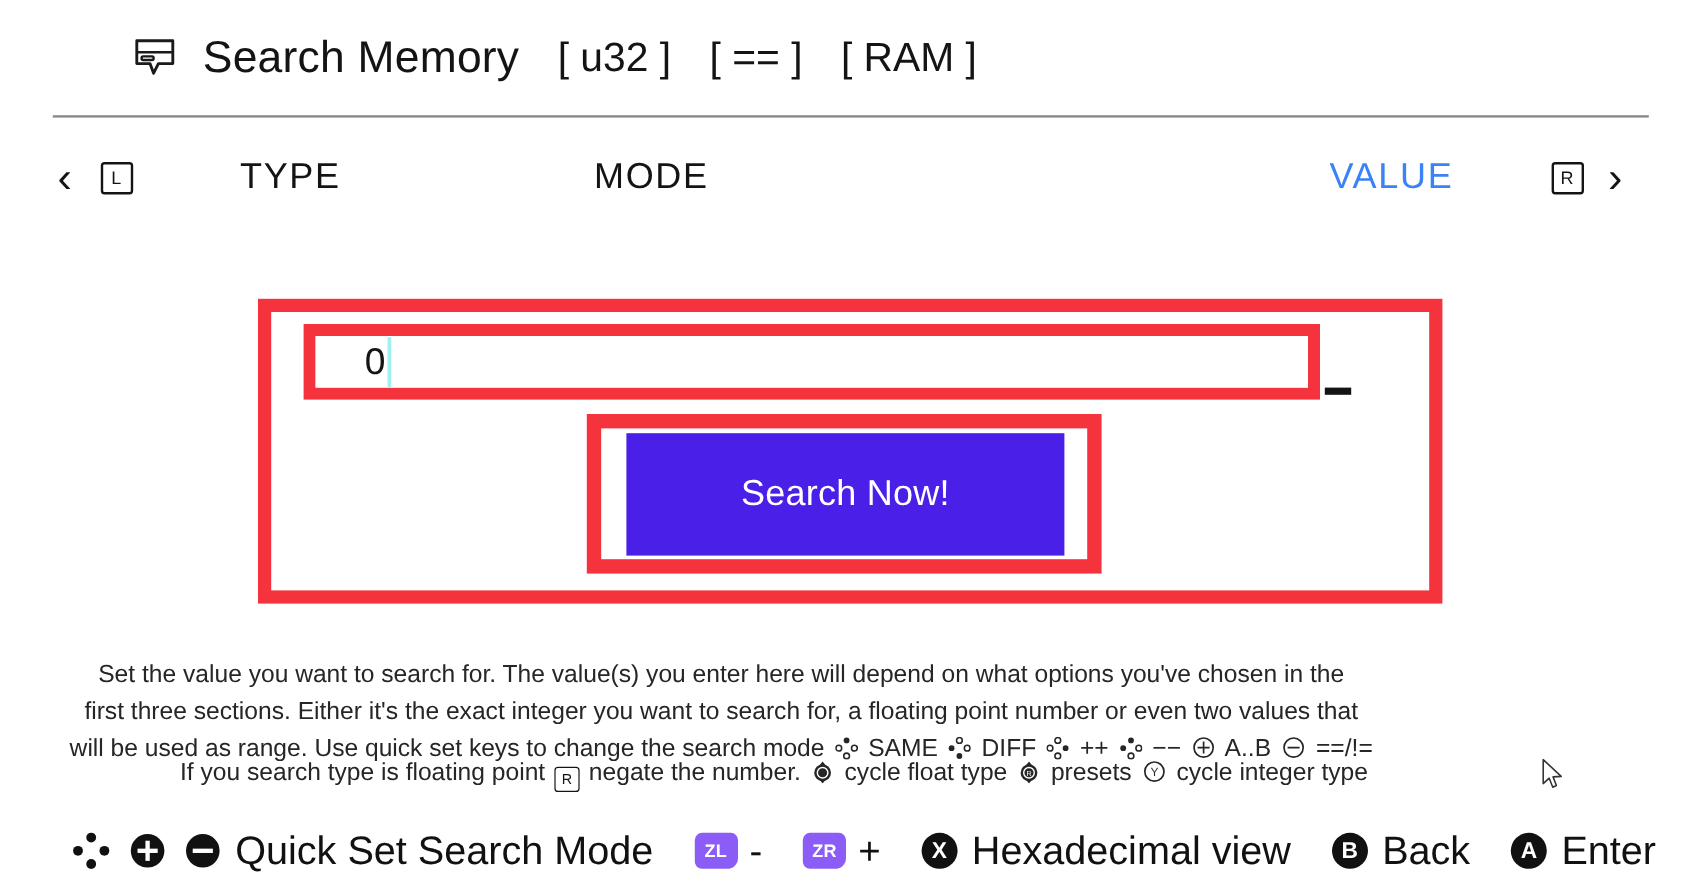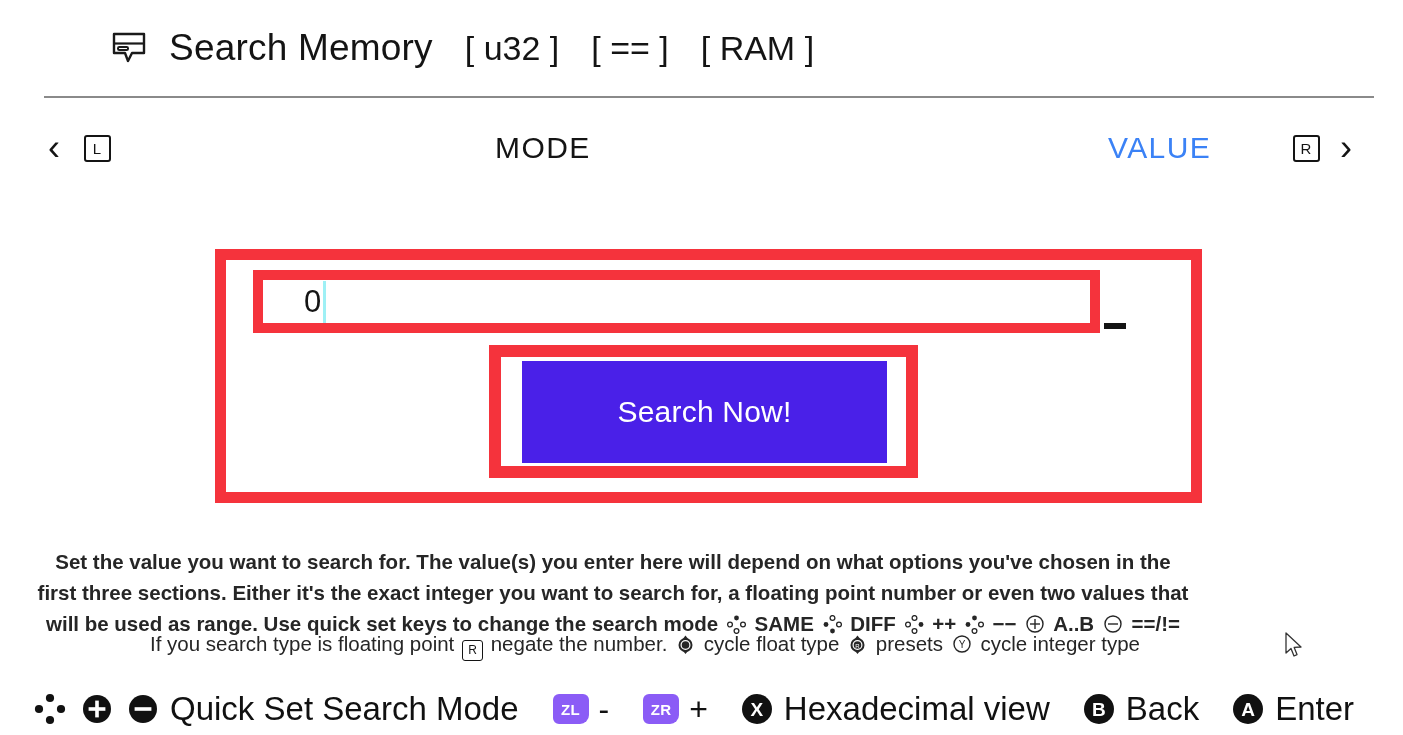--- a/index.html
+++ b/index.html
@@ -152,46 +152,45 @@
     justify-content: center;
     border: none;
     font-family: "Liberation Sans", sans-serif;
     cursor: pointer;
     letter-spacing: 0.2px;
   }
 
   
   #help-text {
     position: absolute;
-    left: 16px; top: 546px;
+    left: 4px; top: 546px;
     width: 1194px;
     text-align: center;
     font-size: 20.5px;
     line-height: 31px;
     color: #262626;
-    font-weight: bold;
   }
   #help-line-4 {
     position: absolute;
     left: 0; top: 632px;
     width: 1290px;
     text-align: center;
     font-size: 20.5px;
     line-height: 24px;
     color: #262626;
   }
   .inline-ico { vertical-align: -3px; margin: 0 3px; }
 
   
   #bottom-bar {
     position: absolute;
     left: 0; top: 683px;
     width: 1403px; height: 52px;
     display: flex;
-    padding-left: 34px;
+    padding-left: 60px;
     box-sizing: border-box;
     font-size: 33px;
     color: #111111;
     white-space: nowrap;
   }
   .hint-group { display: flex; align-items: center; }
   .hint-label { margin-left: 12px; }
   .hint-gap { width: 34px; }
   .hint-gap-sm { width: 16px; }
 
@@ -243,20 +242,21 @@
   <div class="header-tag">[ == ]</div>
   <div class="header-tag">[ RAM ]</div>
 </div>
 <div id="header-rule"></div>
 
 <div id="section-nav">
   <div class="nav-el" id="nav-prev-chevron">‹</div>
   <div class="nav-el" id="nav-l-button">
     <span class="key-box">L</span>
   </div>
+  <div class="nav-el" id="nav-type">TYPE</div>
   <div class="nav-el" id="nav-mode">MODE</div>
   <div class="nav-el" id="nav-value">VALUE</div>
   <div class="nav-el" id="nav-r-button">
     <span class="key-box">R</span>
   </div>
   <div class="nav-el" id="nav-next-chevron">›</div>
 </div>
 
 <div class="redbox" id="highlight-outer"></div>
 <div class="redbox" id="highlight-input"></div>

